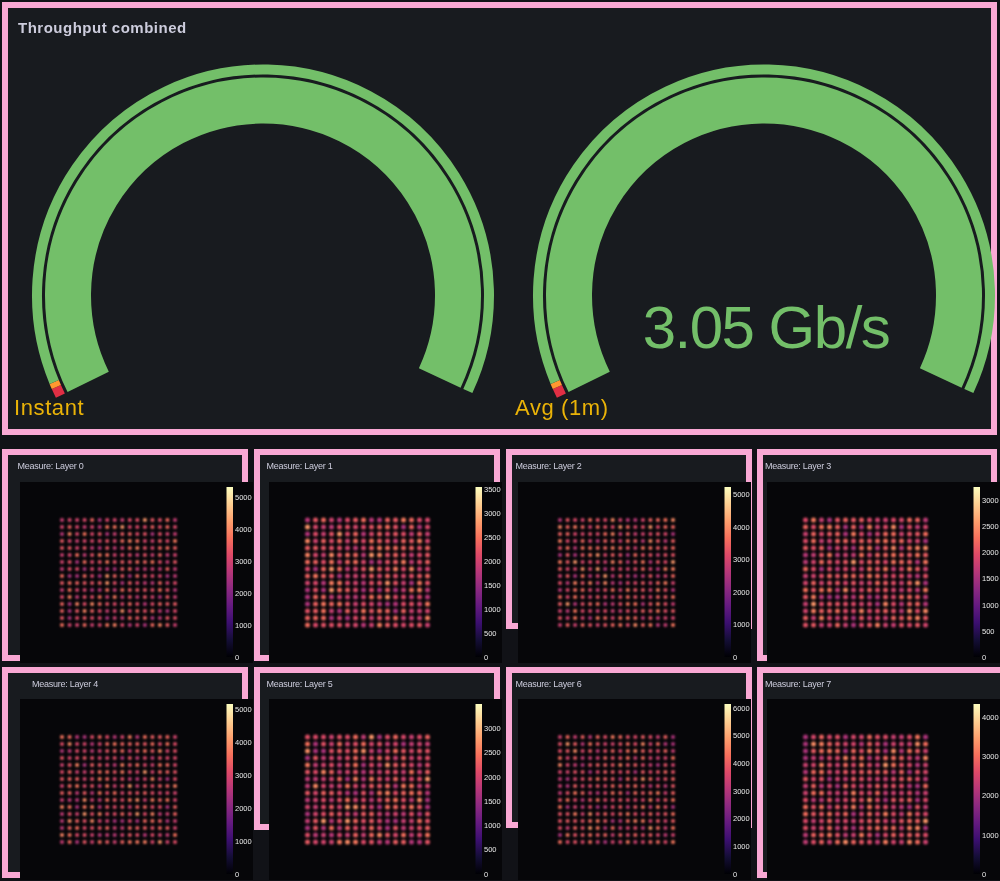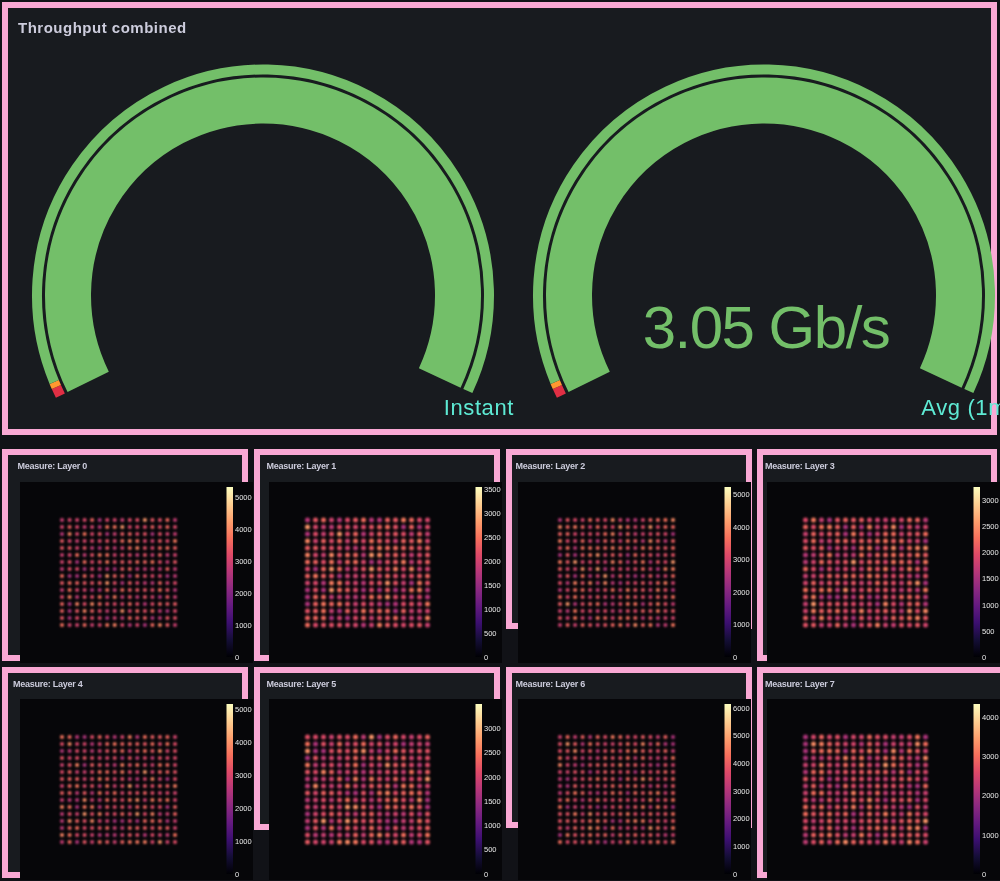--- a/index.html
+++ b/index.html
@@ -1,19 +1,19 @@
 <!DOCTYPE html>
 <html><head><meta charset="utf-8"><style>
 *{margin:0;padding:0;box-sizing:border-box}
 body{width:1000px;height:881px;background:#111217;font-family:"Liberation Sans",sans-serif;overflow:hidden;position:relative}
 .panel{position:absolute;background:#181b1f;border:6px solid #f9a8d4}
-.ptitle{position:absolute;left:10px;top:6px;font-size:9px;font-weight:700;color:#ccccdc;letter-spacing:-0.25px;white-space:nowrap}
+.ptitle{position:absolute;left:10px;top:6px;font-size:9px;font-weight:400;color:#ccccdc;letter-spacing:-0.25px;white-space:nowrap}
 .plot{position:absolute;top:27px;width:233px;height:181px;background:#060609}
 .gval{position:absolute;width:500px;text-align:center;font-size:60px;letter-spacing:-1.5px;color:#73bf69;white-space:nowrap}
-.glab{position:absolute;width:500px;text-align:right;font-size:22px;line-height:22px;letter-spacing:0.6px;color:#5eead4;white-space:nowrap}
+.glab{position:absolute;width:500px;text-align:left;font-size:22px;line-height:22px;letter-spacing:0.6px;color:#eab308;white-space:nowrap}
 </style></head><body>
 <div class="panel" style="left:2px;top:2px;width:995px;height:433px">
     <div class="ptitle" style="font-size:15px;font-weight:700;top:11px;letter-spacing:0.5px">Throughput combined</div>
     <div style="position:absolute;left:0;top:0;width:500px;height:433px">
       <svg width="512" height="434" viewBox="0 0 512 434" style="position:absolute;left:0;top:0">
         <path d="M 80.19 373.90 A 195 195 0 1 1 431.73 369.91" stroke="#73bf69" stroke-width="46" fill="none"></path>
         <path d="M 52.39 387.63 A 226 226 0 0 1 48.38 379.06" stroke="#e02f44" stroke-width="10" fill="none"></path>
         <path d="M 48.38 379.06 A 226 226 0 0 1 46.20 373.99" stroke="#ff9830" stroke-width="10" fill="none"></path>
         <path d="M 46.20 373.99 A 226 226 0 1 1 459.83 383.01" stroke="#73bf69" stroke-width="10" fill="none"></path>
       </svg>
@@ -1179,21 +1179,21 @@
         <text x="215" y="21.2" font-size="7.5" fill="#e8e8e8" font-family="Liberation Sans, sans-serif">3000</text>
         <text x="215" y="47.2" font-size="7.5" fill="#e8e8e8" font-family="Liberation Sans, sans-serif">2500</text>
         <text x="215" y="73.3" font-size="7.5" fill="#e8e8e8" font-family="Liberation Sans, sans-serif">2000</text>
         <text x="215" y="99.4" font-size="7.5" fill="#e8e8e8" font-family="Liberation Sans, sans-serif">1500</text>
         <text x="215" y="125.5" font-size="7.5" fill="#e8e8e8" font-family="Liberation Sans, sans-serif">1000</text>
         <text x="215" y="151.5" font-size="7.5" fill="#e8e8e8" font-family="Liberation Sans, sans-serif">500</text>
         <text x="215" y="177.6" font-size="7.5" fill="#e8e8e8" font-family="Liberation Sans, sans-serif">0</text>
       </svg></div>
   </div>
 <div class="panel" style="left:2px;top:667px;width:246px;height:211px">
-    <div class="ptitle" style="left:5px">Measure: Layer 4</div>
+    <div class="ptitle" style="left:24px">Measure: Layer 4</div>
     <div class="plot" style="top:26px;left:11.5px"><svg width="233" height="181" viewBox="0 0 233 181">
         <defs>
           <linearGradient id="g4" x1="0" y1="1" x2="0" y2="0">
             <stop offset="0%" stop-color="#000004"></stop>
             <stop offset="10%" stop-color="#140e36"></stop>
             <stop offset="20%" stop-color="#3b0f70"></stop>
             <stop offset="30%" stop-color="#641a80"></stop>
             <stop offset="40%" stop-color="#8c2981"></stop>
             <stop offset="50%" stop-color="#b73779"></stop>
             <stop offset="60%" stop-color="#de4968"></stop>

